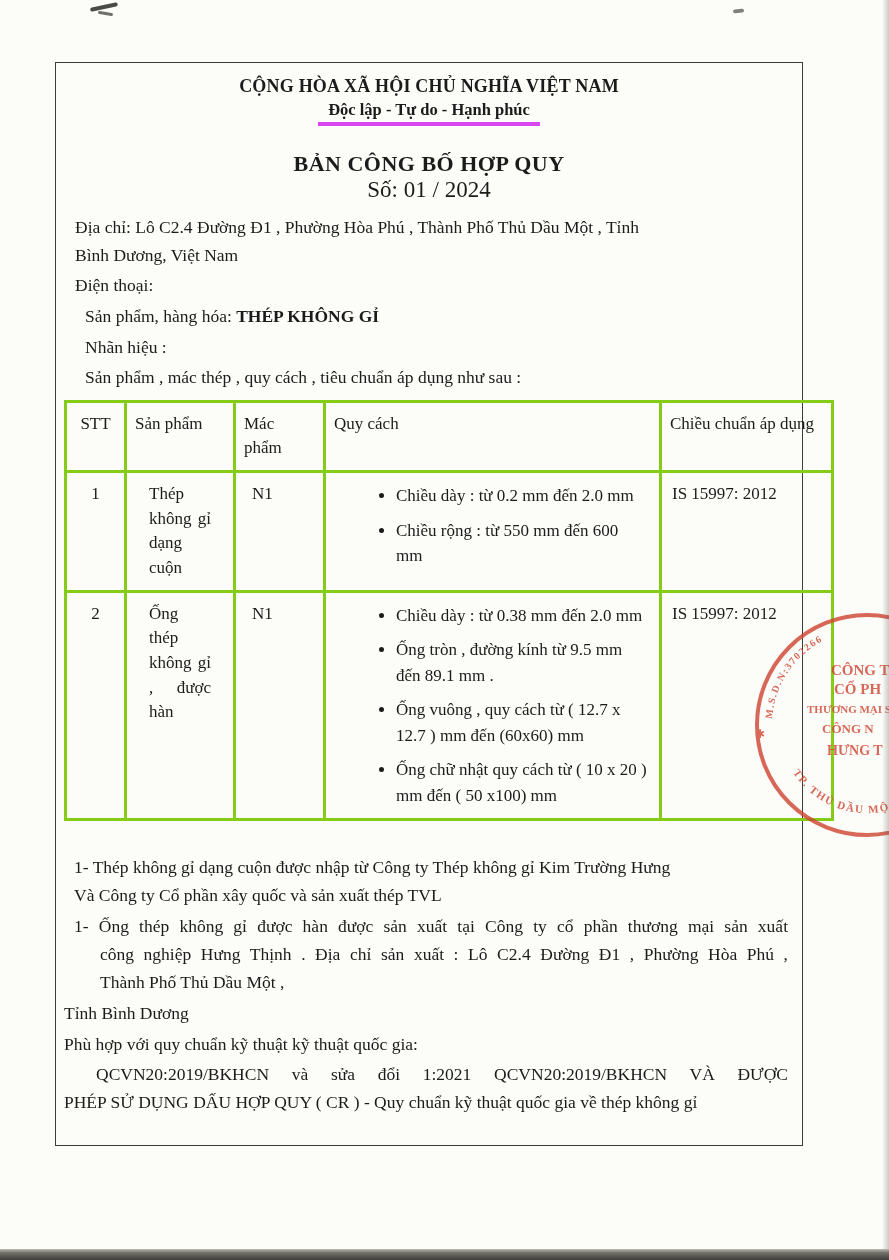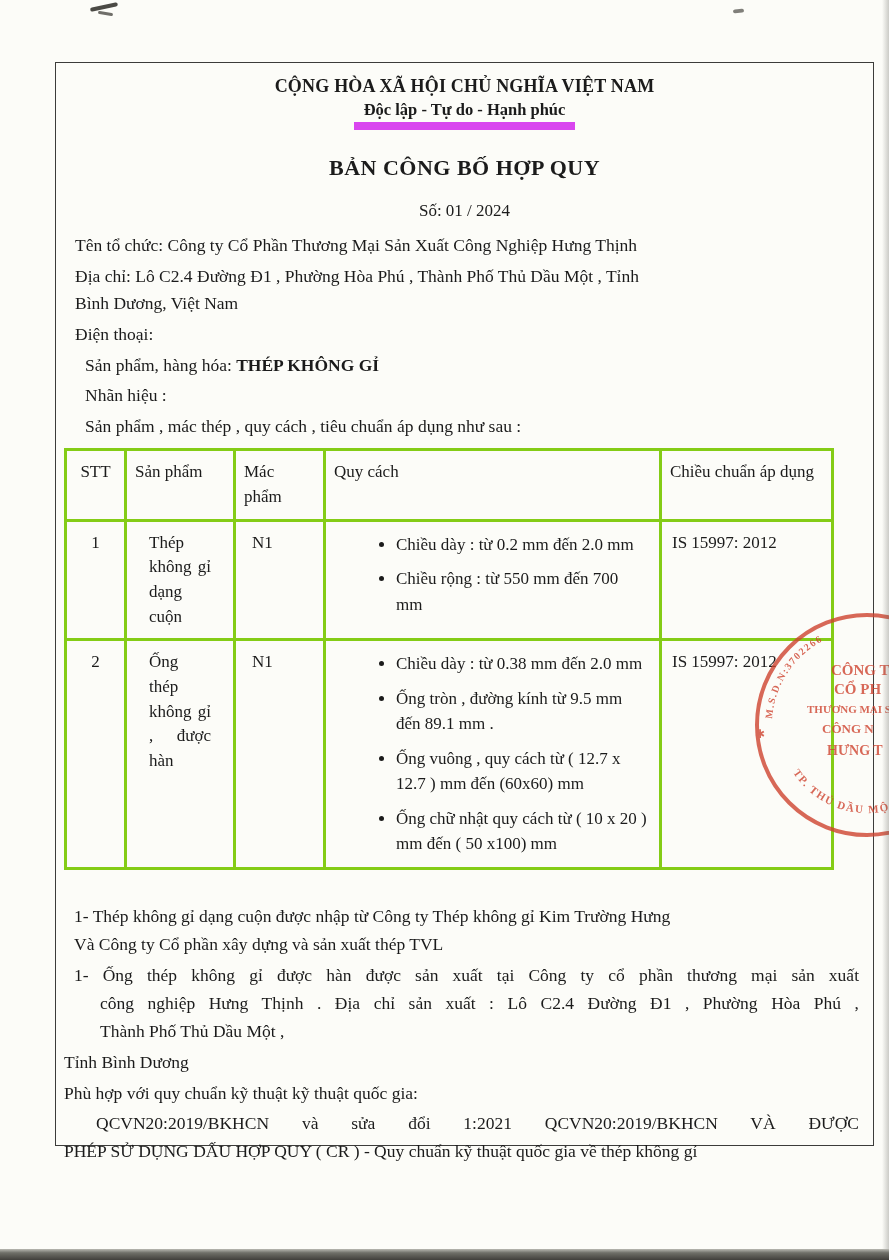--- a/index.html
+++ b/index.html
@@ -23,31 +23,31 @@
     background: linear-gradient(to bottom, #b9b9b2 0%, #6f6f68 35%, #413f3b 100%);
   }
   .right-edge {
     position: absolute; top: 0; bottom: 0; right: 0; width: 7px;
     background: linear-gradient(to right, rgba(90,90,84,0), rgba(90,90,84,.30));
   }
 
   
   .frame {
     position: absolute; left: 55px; top: 62px;
-    width: 819px; height: 1084px;
+    width: 748px; height: 1084px;
     border: 1.6px solid #3c3c3a;
     background: transparent;
   }
 
   .doc-header { text-align: center; padding-top: 13px; }
   .national-header { font-size: 18px; font-weight: bold; letter-spacing: .2px; }
   .motto { margin-top: 3px; font-size: 16.5px; font-weight: bold; }
-  .motto span { display: inline-block; border-bottom: 8px solid #d946ef; padding: 0 10px 2px; }
+  .motto span { display: inline-block; border-bottom: 4px solid #d946ef; padding: 0 10px 2px; }
   .doc-title { margin-top: 25px; font-size: 22px; font-weight: bold; letter-spacing: .5px; }
-  .doc-number { margin-top: 20px; font-size: 17px; }
+  .doc-number { margin-top: 0; font-size: 23px; }
 
   .info { padding: 11px 22px 0 19px; font-size: 17.5px; line-height: 1.58; }
   .info p { margin: 0 0 3px; }
   .indent { margin-left: 10px !important; }
   .tight { margin-bottom: 0 !important; }
   .bold { font-weight: bold; }
 
   table.spec-table {
     border-collapse: collapse; table-layout: fixed;
     margin: 8px 0 0 8px; width: 767px;
@@ -89,21 +89,20 @@
     <div class="doc-header">
       <div class="national-header">CỘNG HÒA XÃ HỘI CHỦ NGHĨA VIỆT NAM</div>
       <div class="motto">
         <span>Độc lập - Tự do - Hạnh phúc</span>
       </div>
       <div class="doc-title">BẢN CÔNG BỐ HỢP QUY</div>
       <div class="doc-number">Số: 01 / 2024</div>
     </div>
 
     <section class="info">
-      <p>Tên tổ chức: Công ty Cổ Phần Thương Mại Sản Xuất Công Nghiệp Hưng Thịnh</p>
       <p class="tight">Địa chỉ: Lô C2.4 Đường Đ1 , Phường Hòa Phú , Thành Phố Thủ Dầu Một , Tỉnh</p>
       <p>Bình Dương, Việt Nam</p>
       <p>Điện thoại:</p>
       <p class="indent"><span>Sản phẩm, hàng hóa: </span><span class="bold">THÉP KHÔNG GỈ</span></p>
       <p class="indent">Nhãn hiệu :</p>
       <p class="indent">Sản phẩm , mác thép , quy cách , tiêu chuẩn áp dụng như sau :</p>
     </section>
 
     <table class="spec-table">
       <colgroup>
@@ -123,21 +122,21 @@
         </tr>
       </thead>
       <tbody>
         <tr>
           <td class="c-stt">1</td>
           <td class="c-prod">Thép không gỉ dạng cuộn</td>
           <td class="c-grade">N1</td>
           <td>
             <ul class="specs">
               <li>Chiều dày : từ 0.2 mm đến 2.0 mm</li>
-              <li>Chiều rộng : từ 550 mm đến 700 mm</li>
+              <li>Chiều rộng : từ 550 mm đến 600 mm</li>
             </ul>
           </td>
           <td class="c-std">IS 15997: 2012</td>
         </tr>
         <tr>
           <td class="c-stt">2</td>
           <td class="c-prod">Ống thép không gỉ , được hàn</td>
           <td class="c-grade">N1</td>
           <td>
             <ul class="specs">
@@ -147,21 +146,21 @@
               <li>Ống chữ nhật quy cách từ ( 10 x 20 ) mm đến ( 50 x100) mm</li>
             </ul>
           </td>
           <td class="c-std">IS 15997: 2012</td>
         </tr>
       </tbody>
     </table>
 
     <section class="notes">
       <p class="note-para">1-  Thép không gỉ dạng cuộn được nhập từ Công ty Thép không gỉ Kim Trường Hưng</p>
-      <p class="note-para">Và Công ty Cổ phần xây dựng và sản xuất thép TVL</p>
+      <p class="note-para">Và Công ty Cổ phần xây quốc và sản xuất thép TVL</p>
       <div class="note-para jl small-gap">1-  Ống thép không gỉ được hàn được sản xuất tại Công ty cổ phần thương mại sản xuất</div>
       <div class="note2-cont jl">công nghiệp Hưng Thịnh . Địa chỉ sản xuất : Lô C2.4 Đường Đ1 , Phường Hòa Phú ,</div>
       <div class="note2-cont">Thành Phố Thủ Dầu Một ,</div>
       <p class="small-gap">Tỉnh Bình Dương</p>
       <p class="small-gap">Phù hợp với quy chuẩn kỹ thuật kỹ thuật quốc gia:</p>
       <div class="standard-l1 jl">QCVN20:2019/BKHCN và sửa đổi 1:2021 QCVN20:2019/BKHCN VÀ ĐƯỢC</div>
       <div>PHÉP SỬ DỤNG DẤU HỢP QUY ( CR ) -  Quy chuẩn kỹ thuật quốc gia về thép không gỉ</div>
     </section>
 
   </div>

